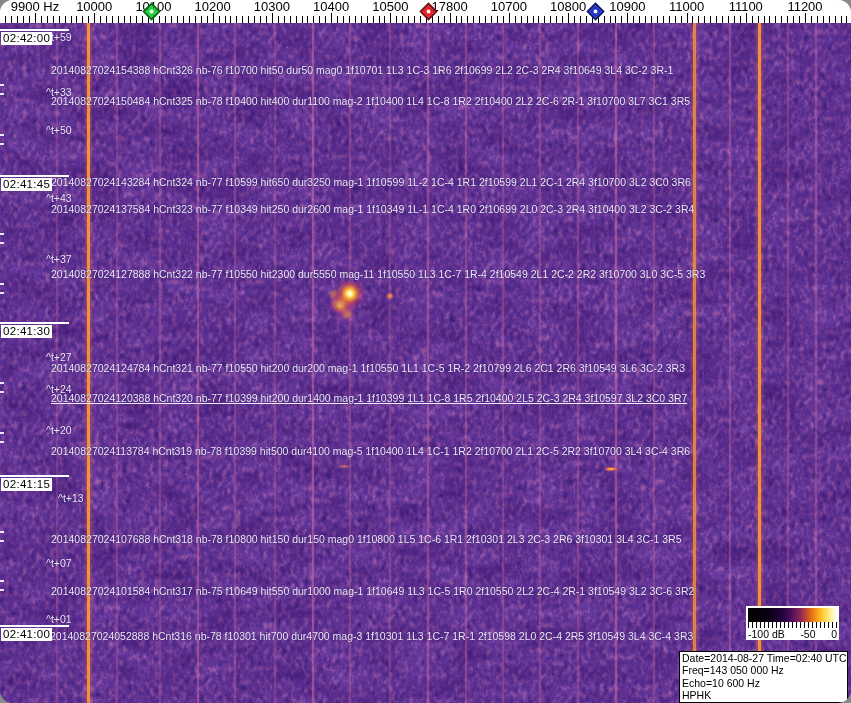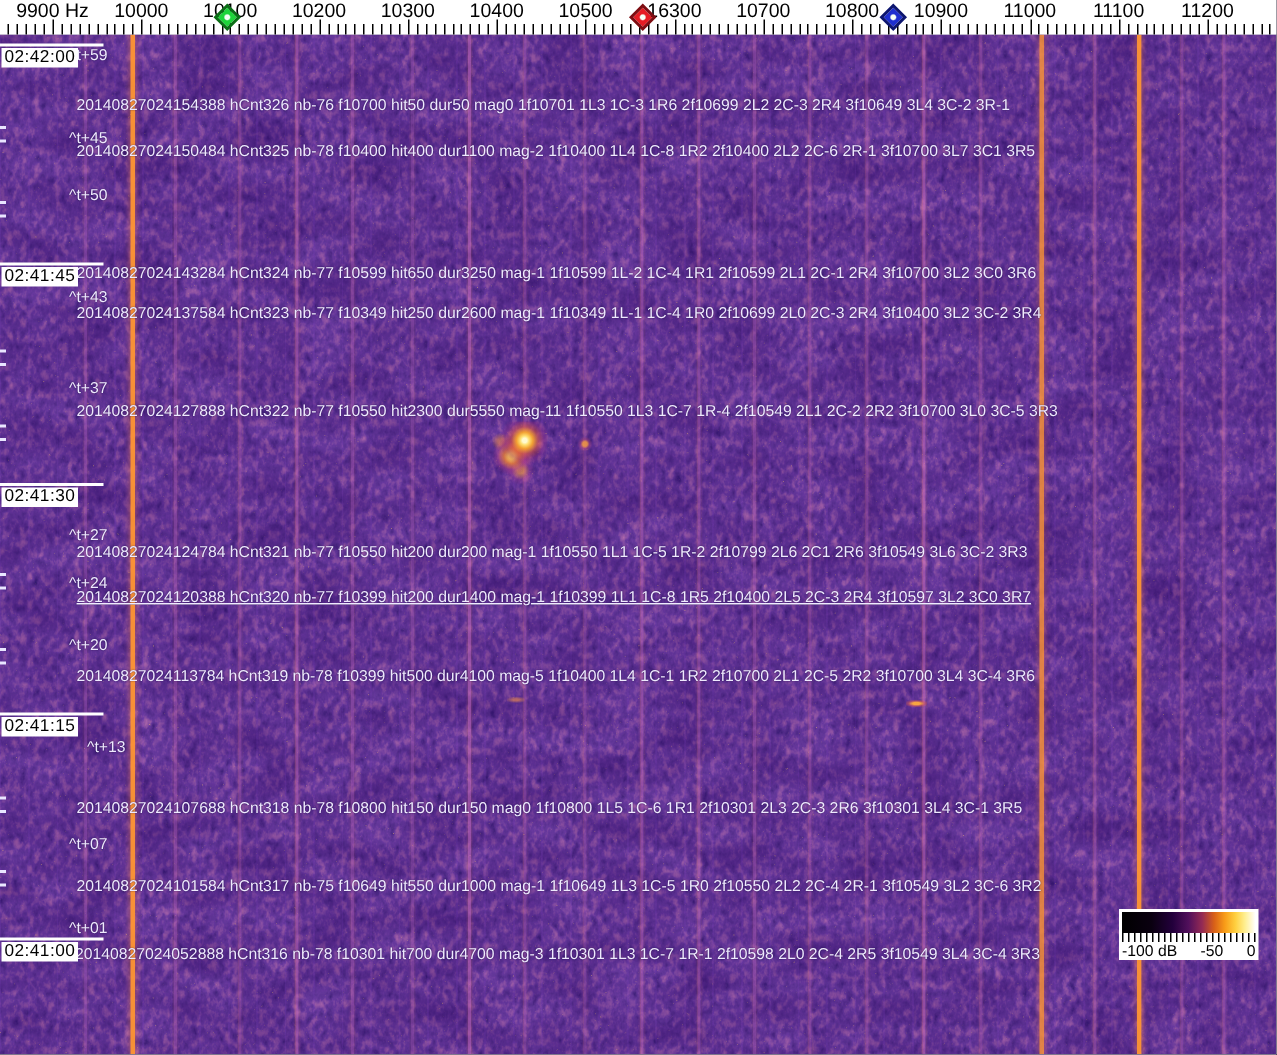--- a/index.html
+++ b/index.html
@@ -1,17 +1,17 @@
 <!DOCTYPE html>
 <html><head>
 <meta charset="utf-8">
 <style>
   html,body{margin:0;padding:0;background:#888;}
   .screen{position:relative;width:851px;height:703px;overflow:hidden;
-          font-family:"Liberation Sans",sans-serif;background:#fff;}
+          font-family:"Liberation Sans",sans-serif;background:#fff;border-radius:13px;}
 
   
   .ruler{position:absolute;left:0;top:0;width:851px;height:23px;background:#ffffff;z-index:4;}
   .rlabel{position:absolute;top:0;transform:translateX(-50%);font-size:13px;color:#000;
           white-space:nowrap;line-height:14px;}
   .tick{position:absolute;width:1px;background:#000;}
   .tick.minor{top:16px;height:7px;}
   .tick.major{top:13px;height:10px;}
   .diamond{position:absolute;width:9px;height:9px;transform:rotate(45deg);
            border:2px solid;z-index:6;}
@@ -269,21 +269,21 @@
         <div class="tick minor" style="left: 846.451px;"></div>
       </div>
     <div id="rlabels">
         <div class="rlabel" style="left: 35px;">9900 Hz</div>
         <div class="rlabel" style="left: 94.23px;">10000</div>
         <div class="rlabel" style="left: 153.46px;">10100</div>
         <div class="rlabel" style="left: 212.69px;">10200</div>
         <div class="rlabel" style="left: 271.92px;">10300</div>
         <div class="rlabel" style="left: 331.15px;">10400</div>
         <div class="rlabel" style="left: 390.38px;">10500</div>
-        <div class="rlabel" style="left: 449.61px;">16300</div>
+        <div class="rlabel" style="left: 449.61px;">17800</div>
         <div class="rlabel" style="left: 508.84px;">10700</div>
         <div class="rlabel" style="left: 568.07px;">10800</div>
         <div class="rlabel" style="left: 627.3px;">10900</div>
         <div class="rlabel" style="left: 686.53px;">11000</div>
         <div class="rlabel" style="left: 745.76px;">11100</div>
         <div class="rlabel" style="left: 804.99px;">11200</div>
       </div>
     <div id="rmarkers">
         <div class="diamond" style="left: 145px; top: 5px; border-color: rgb(11, 110, 22); background: radial-gradient(circle, rgb(246, 255, 246) 0px, rgb(246, 255, 246) 1.5px, rgb(30, 212, 58) 2.4px);"></div>
         <div class="diamond" style="left: 422px; top: 5px; border-color: rgb(126, 13, 18); background: radial-gradient(circle, rgb(246, 255, 246) 0px, rgb(246, 255, 246) 1.5px, rgb(230, 28, 36) 2.4px);"></div>
@@ -317,21 +317,21 @@
       <div class="ltick" style="top: 432px;"></div>
       <div class="ltick" style="top: 441px;"></div>
       <div class="ltick" style="top: 531px;"></div>
       <div class="ltick" style="top: 540px;"></div>
       <div class="ltick" style="top: 580px;"></div>
       <div class="ltick" style="top: 589px;"></div>
     </div>
   <div id="detections">
       <div class="det-tag" style="left: 46px; top: 31px;">^t+59</div>
       <div class="det-text" style="left: 51px; top: 64px;">20140827024154388 hCnt326 nb-76 f10700 hit50 dur50 mag0 1f10701 1L3 1C-3 1R6 2f10699 2L2 2C-3 2R4 3f10649 3L4 3C-2 3R-1</div>
-      <div class="det-tag" style="left: 46px; top: 86px;">^t+45</div>
+      <div class="det-tag" style="left: 46px; top: 86px;">^t+33</div>
       <div class="det-text" style="left: 51px; top: 95px;">20140827024150484 hCnt325 nb-78 f10400 hit400 dur1100 mag-2 1f10400 1L4 1C-8 1R2 2f10400 2L2 2C-6 2R-1 3f10700 3L7 3C1 3R5</div>
       <div class="det-tag" style="left: 46px; top: 124px;">^t+50</div>
       <div class="det-text" style="left: 51px; top: 141px; margin-top: 35px;">20140827024143284 hCnt324 nb-77 f10599 hit650 dur3250 mag-1 1f10599 1L-2 1C-4 1R1 2f10599 2L1 2C-1 2R4 3f10700 3L2 3C0 3R6</div>
       <div class="det-tag" style="left: 46px; top: 192px;">^t+43</div>
       <div class="det-text" style="left: 51px; top: 203px;">20140827024137584 hCnt323 nb-77 f10349 hit250 dur2600 mag-1 1f10349 1L-1 1C-4 1R0 2f10699 2L0 2C-3 2R4 3f10400 3L2 3C-2 3R4</div>
       <div class="det-tag" style="left: 46px; top: 253px;">^t+37</div>
       <div class="det-text" style="left: 51px; top: 268px;">20140827024127888 hCnt322 nb-77 f10550 hit2300 dur5550 mag-11 1f10550 1L3 1C-7 1R-4 2f10549 2L1 2C-2 2R2 3f10700 3L0 3C-5 3R3</div>
       <div class="det-tag" style="left: 46px; top: 351px;">^t+27</div>
       <div class="det-text" style="left: 51px; top: 362px;">20140827024124784 hCnt321 nb-77 f10550 hit200 dur200 mag-1 1f10550 1L1 1C-5 1R-2 2f10799 2L6 2C1 2R6 3f10549 3L6 3C-2 3R3</div>
       <div class="det-tag" style="left: 46px; top: 383px;">^t+24</div>
@@ -373,14 +373,22 @@
         <div class="ctick" style="left: 84px;"></div>
         <div class="ctick" style="left: 88px;"></div>
       </div>
     <div class="clabels" id="clabels">
         <span>-100 dB</span>
         <span>-50</span>
         <span>0</span>
       </div>
   </div>
 
+  <div class="infobox">
+    <div id="infolines">
+        <div class="iline">Date=2014-08-27 Time=02:40 UTC</div>
+        <div class="iline">Freq=143 050 000 Hz</div>
+        <div class="iline">Echo=10 600 Hz</div>
+        <div class="iline">HPHK</div>
+      </div>
+  </div>
 
 </div>
 
 </body></html>

